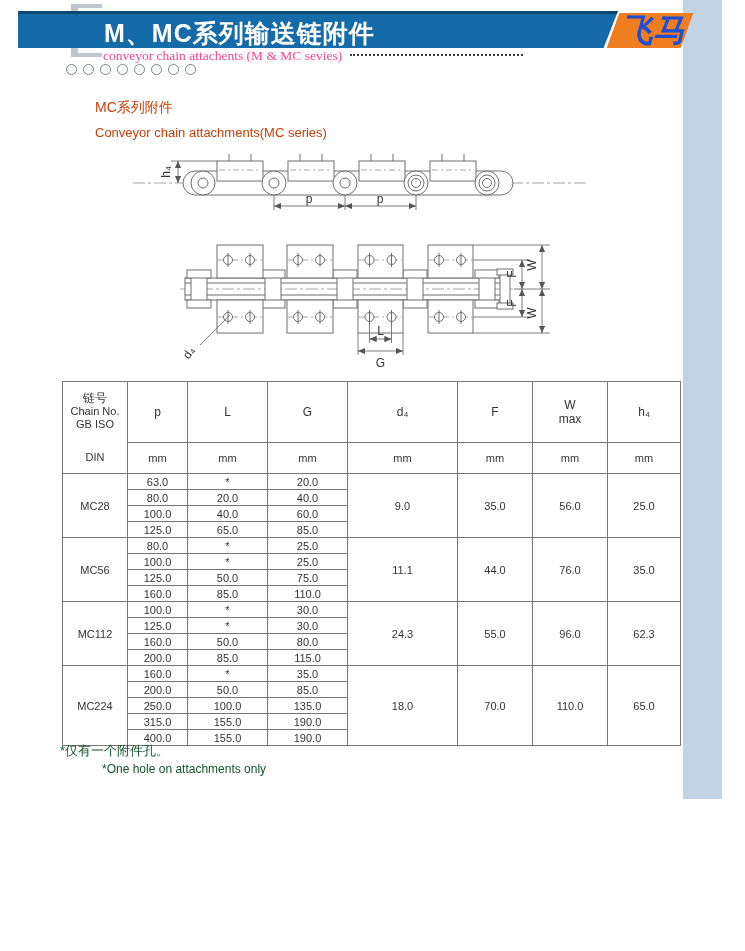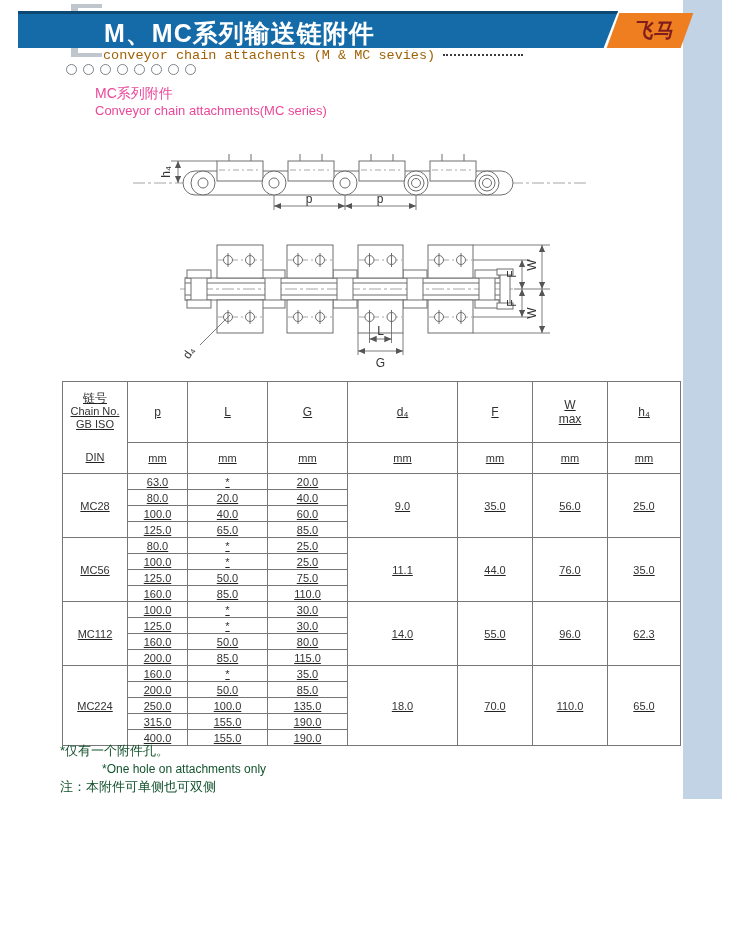--- a/index.html
+++ b/index.html
@@ -10,44 +10,44 @@
   
   .bracket{position:absolute;left:71px;top:4px;width:24px;height:45px;
            border-left:7px solid #bfc6cd;border-top:4px solid #bfc6cd;border-bottom:4px solid #bfc6cd;}
   .banner{position:absolute;left:18px;top:11px;width:600px;height:37px;background:#146ba8;
           border-top:3px solid #0d4872;box-sizing:border-box;
           clip-path:polygon(0 0,100% 0,97.6% 100%,0 100%);}
   .banner-title{position:absolute;left:86px;top:3px;font-size:25px;font-weight:bold;color:#ffffff;
                 letter-spacing:1px;white-space:nowrap;}
   .logo-flag{position:absolute;left:613px;top:13px;width:74px;height:35px;background:#ee7e20;
              transform:skewX(-20deg);}
-  .logo-text{position:absolute;left:618px;top:14px;width:70px;text-align:center;color:#7f1d1d;
+  .logo-text{position:absolute;left:618px;top:14px;width:70px;text-align:center;color:#1d4ed8;
              font-family:"Liberation Serif","DejaVu Serif",serif;font-style:italic;font-weight:bold;
-             font-size:20px;line-height:32px;}
+             font-size:32px;line-height:32px;}
   .subtitle-row{position:absolute;left:103px;top:48px;display:flex;align-items:center;width:420px;}
-  .subtitle-text{font-family:Liberation Mono, monospace;font-size:13.5px;color:#a16207;white-space:nowrap;}
+  .subtitle-text{font-family:Liberation Serif, serif;font-size:13.5px;color:#ec4899;white-space:nowrap;}
   .dot-leader{flex:1;border-bottom:2px dotted #3a3a3a;height:0;margin:0 0 2px 8px;}
   .circles-row{position:absolute;left:66px;top:64px;display:flex;gap:6px;}
   .circles-row .circle{width:9px;height:9px;border:1.5px solid #7d848b;border-radius:50%;background:#fff;}
   
-  .section-title{position:absolute;left:95px;top:85px;line-height:17px;color:#ec4899;}
+  .section-title{position:absolute;left:95px;top:99px;line-height:17px;color:#c2410c;}
   .section-title .cn{font-size:14px;}
-  .section-title .en{font-size:13px;}
+  .section-title .en{font-size:13px;margin-top:8px;}
   
   .svg-side{position:absolute;left:125px;top:148px;}
   .svg-top{position:absolute;left:178px;top:233px;}
   svg .ln{stroke:#6e6e6e;stroke-width:1;fill:none;}
   svg .fw{stroke:#6e6e6e;stroke-width:1;fill:#ffffff;}
   svg .cl{stroke:#8f8f8f;stroke-width:0.8;fill:none;stroke-dasharray:12 3 3 3;}
   svg .hd{stroke:#8f8f8f;stroke-width:0.8;fill:none;stroke-dasharray:6 3 2 3;}
   svg .dim{stroke:#6e6e6e;stroke-width:0.9;fill:none;}
   svg text{font-family:"Liberation Sans","DejaVu Sans",sans-serif;font-size:12px;fill:#333;}
   
   .table-wrap{position:absolute;left:62px;top:381px;}
-  table.spec{border-collapse:collapse;table-layout:fixed;width:618px;text-decoration:underline;}
+  table.spec{border-collapse:collapse;table-layout:fixed;width:618px;}
   table.spec th,table.spec td{border:1px solid #777;text-align:center;vertical-align:middle;
        font-weight:normal;font-size:11px;color:#333;padding:0;}
   table.spec th.sym{height:60px;font-size:12px;}
   table.spec tr.units th{height:30px;}
   table.spec td{height:15px;}
   .chain-head{line-height:13px;font-size:11px;}
   .chain-head .cn{font-size:12px;}
   .chain-head .din{margin-top:20px;}
   
   .notes{position:absolute;left:60px;top:742px;line-height:18px;color:#14532d;}
@@ -377,21 +377,21 @@
           <tr>
             <td>160.0</td>
             <td>85.0</td>
             <td>110.0</td>
           </tr>
           <tr>
             <td rowspan="4">MC112</td>
             <td>100.0</td>
             <td>*</td>
             <td>30.0</td>
-            <td rowspan="4">14.0</td>
+            <td rowspan="4">24.3</td>
             <td rowspan="4">55.0</td>
             <td rowspan="4">96.0</td>
             <td rowspan="4">62.3</td>
           </tr>
           <tr>
             <td>125.0</td>
             <td>*</td>
             <td>30.0</td>
           </tr>
           <tr>
@@ -434,21 +434,20 @@
             <td>155.0</td>
             <td>190.0</td>
           </tr>
         </tbody>
     </table>
   </div>
 
   <div class="notes">
     <div class="l0">*仅有一个附件孔。</div>
     <div class="l1">*One hole on attachments only</div>
-    <div class="l2">注：本附件可单侧也可双侧</div>
   </div>
 
   <div class="footer-cn">常州市飞马链传动有限公司</div>
   <div class="footer-thin"></div>
   <div class="footer-bar"></div>
   <svg class="page-num-svg" width="62" height="17" viewBox="0 0 62 17">
     <path d="M1,16 L14,1 L47,1 L61,16" fill="#ffffff" stroke="#a9c3da" stroke-width="1.5"></path>
     <text x="30" y="13" text-anchor="middle">45</text>
   </svg>
 

